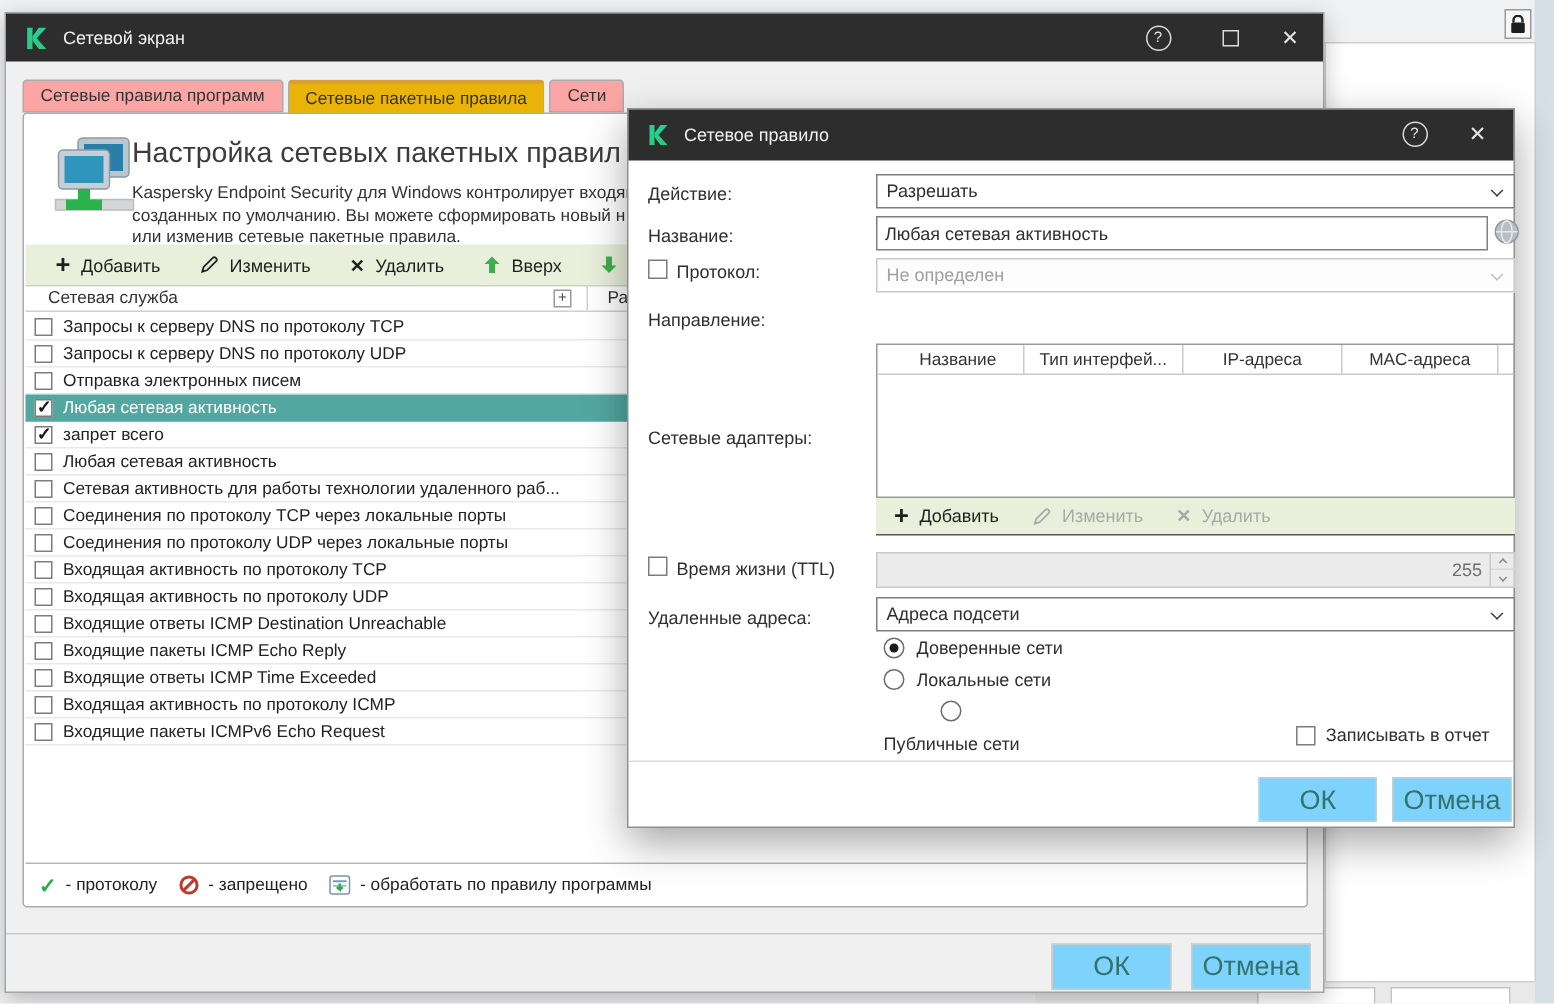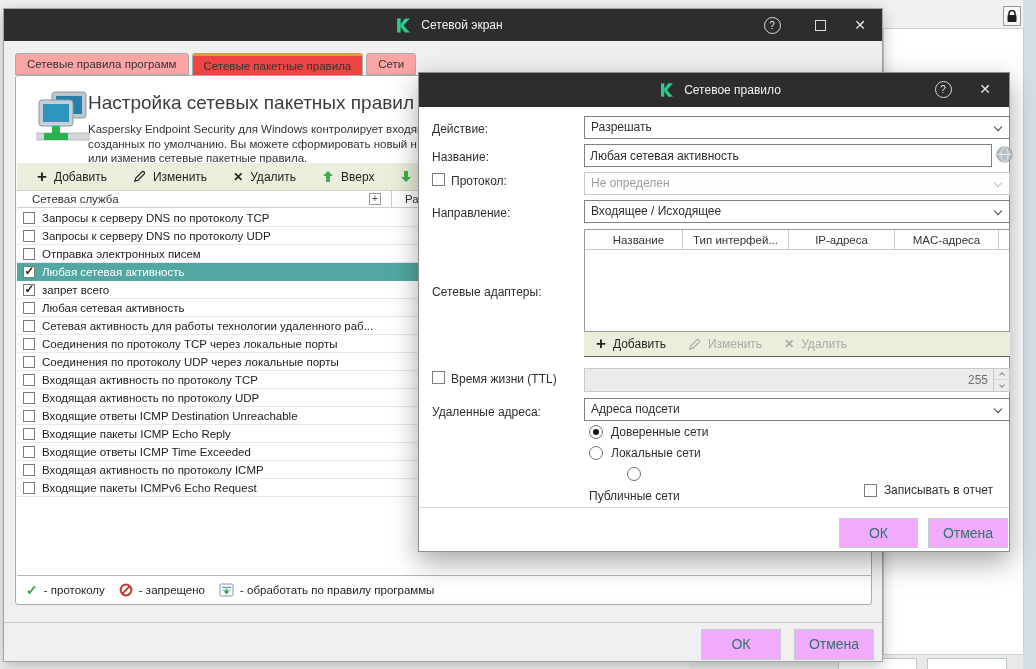--- a/index.html
+++ b/index.html
@@ -14,33 +14,33 @@
   .bottom-strip { position:absolute; left:690px; top:654px; width:333px; height:15px; background:#e9e9e9; border-top:1px solid #cfcfcf; }
   .pbtn { position:absolute; top:658px; height:11px; background:#fff; border:1px solid #bcc7c7; border-bottom:none; }
   .pbtn1 { left:838px; width:79px; }
   .pbtn2 { left:927px; width:80px; }
   .grip { position:absolute; left:683px; top:650px; width:12px; height:10px;
           background-image:radial-gradient(circle at 2px 2px,#adadad 1.2px,transparent 1.3px);
           background-size:4px 4px; }
 
   
   .main-window { position:absolute; left:3px; top:8px; width:880px; height:654px; background:#f0f0f0; border:1px solid #9fa4a6; box-shadow:0 4px 14px rgba(0,0,0,.25); }
-  .titlebar { position:absolute; left:0; top:0; right:0; height:32px; background:#2d2d2d; display:flex; align-items:center;justify-content:center; }
+  .titlebar { position:absolute; left:0; top:0; right:0; height:32px; background:#2d2d2d; display:flex; align-items:center; }
   .titlebar .k-logo { margin-left:12px; }
   .titlebar .t-title { color:#f2f2f2; font-size:12px; margin-left:9px; }
   .tb-ctl { position:absolute; top:0; height:32px; display:flex; align-items:center; justify-content:center; color:#e6e6e6; cursor:default; }
   .tb-help { right:96px; width:28px; }
   .tb-help .qcirc { width:17px; height:17px; border:1px solid #dadada; border-radius:50%; font-size:10px; display:flex; align-items:center; justify-content:center; }
   .tb-max { right:48px; width:28px; }
   .tb-max .sq { width:11px; height:11px; border:1px solid #dadada; }
   .tb-close { right:8px; width:28px; font-size:14px; }
 
   .tab-bar { position:absolute; left:11px; top:44px; height:23px; display:flex; gap:3px; }
   .tab { height:22px; padding:0 11px; font-size:11.5px; color:#333; background:#fca5a5; border:1px solid #ababab; border-radius:3px 3px 0 0; display:flex; align-items:center; position:relative; }
-  .tab.active { background:#ef4444; border-top:3px solid #d8a03c; height:23px; z-index:2; }
+  .tab.active { background:#eab308; border-top:3px solid #d8a03c; height:23px; z-index:2; }
 
   .panel { position:absolute; left:11px; top:66px; width:857px; height:530px; background:#ffffff; border:1px solid #ababab; border-radius:3px; }
   .hdr-icon { position:absolute; left:18px; top:13px; }
   .heading { position:absolute; left:72px; top:16px; font-size:19px; color:#3c3c3c; }
   .desc { position:absolute; left:72px; top:46px; font-size:11.5px; line-height:14.5px; color:#333; white-space:nowrap; }
   .toolbar { position:absolute; left:1px; top:87px; width:854px; height:27px; background:#e9efdb; display:flex; align-items:center; gap:0; padding-left:20px; }
   .tb-item { display:flex; align-items:center; gap:7px; font-size:12px; color:#1f1f1f; margin-right:26px; cursor:default; }
   .tb-item .plus { font-size:17px; font-weight:600; line-height:12px; }
   .tb-item .xdel { font-size:12px; font-weight:600; }
   .thead { position:absolute; left:1px; top:114px; width:854px; height:18px; border-top:1px solid #cfcfcf; border-bottom:1px solid #cfcfcf; font-size:11.5px; color:#333; }
@@ -51,21 +51,21 @@
   .rule-row { height:18px; display:flex; align-items:center; gap:7px; padding-left:6px; border-bottom:1px solid #e9e9e9; font-size:11.5px; color:#222; white-space:nowrap; }
   .rule-row.selected { background:#52a8a1; color:#fff; border-bottom-color:#52a8a1; }
   .cb { width:12px; height:12px; border:1px solid #7c7c7c; background:#fff; position:relative; flex:none; }
   .cb.checked::after { content:"\2713"; position:absolute; left:0.5px; top:-2.5px; font-size:12px; font-weight:700; color:#1a1a1a; }
   .legend { position:absolute; left:1px; top:499px; width:854px; height:29px; border-top:1px solid #b5b5b5; display:flex; align-items:center; padding-left:9px; font-size:11.5px; color:#222; }
   .legend .chk { color:#2faa4a; font-weight:700; font-size:14px; margin-right:6px; }
   .legend .txt { margin-right:14px; }
   .legend svg { margin-right:6px; }
 
   .mw-sep { position:absolute; left:0; top:613px; width:100%; border-top:1px solid #c9c9c9; }
-  .btn { position:absolute; height:31px; background:#f0abfc; border:1px solid #c3cfcf; color:#33736c; font-size:14px; font-family:"Liberation Sans",sans-serif; text-align:center; line-height:29px; cursor:default; }
+  .btn { position:absolute; height:31px; background:#7dd3fc; border:1px solid #c3cfcf; color:#33736c; font-size:18px; font-family:"Liberation Sans",sans-serif; text-align:center; line-height:29px; cursor:default; }
   .mw-ok { left:697px; top:620px; width:80px; }
   .mw-cancel { left:790px; top:620px; width:80px; }
 
   
   .dialog { position:absolute; left:418px; top:72px; width:592px; height:480px; background:#fff; border:1px solid #8f8f8f; box-shadow:0 10px 26px rgba(0,0,0,.35); font-size:12px; color:#2f2f2f; }
   .dialog .titlebar { height:34px; }
   .dlg-help { right:52px; }
   .dlg-close { right:10px; }
   .lbl { position:absolute; left:13px; white-space:nowrap; }
   .select { position:absolute; left:165px; width:426px; height:23px; border:1px solid #7f7f7f; background:#fff; line-height:21px; padding-left:6px; }
@@ -322,23 +322,20 @@
         <line x1="1.3" y1="8.5" x2="15.7" y2="8.5" stroke="#e6e9eb" stroke-width="1"></line>
       </svg>
 
     <span class="cbx" style="left:13px; top:100px;"></span>
     <div class="lbl" style="left:32px; top:101px">Протокол:</div>
     <div class="select disabled" style="top:99px">
       <span>Не определен</span><span class="chev"></span>
     </div>
 
     <div class="lbl" style="top:133px">Направление:</div>
-    <div class="select" style="top:127px">
-      <span>Входящее / Исходящее</span><span class="chev"></span>
-    </div>
 
     <div class="adapt-table">
       <div class="adapt-head">
           <div class="col">Название</div>
           <div class="col">Тип интерфей...</div>
           <div class="col">IP-адреса</div>
           <div class="col">MAC-адреса</div>
         </div>
     </div>
     <div class="lbl" style="top:212px">Сетевые адаптеры:</div>

